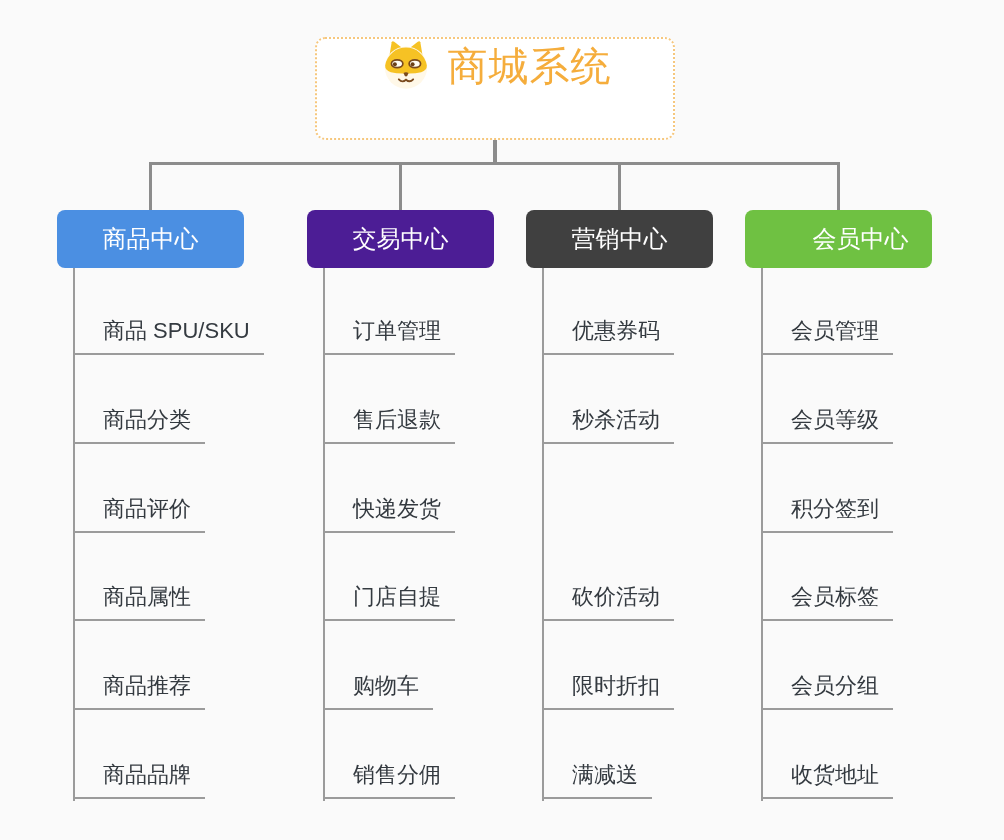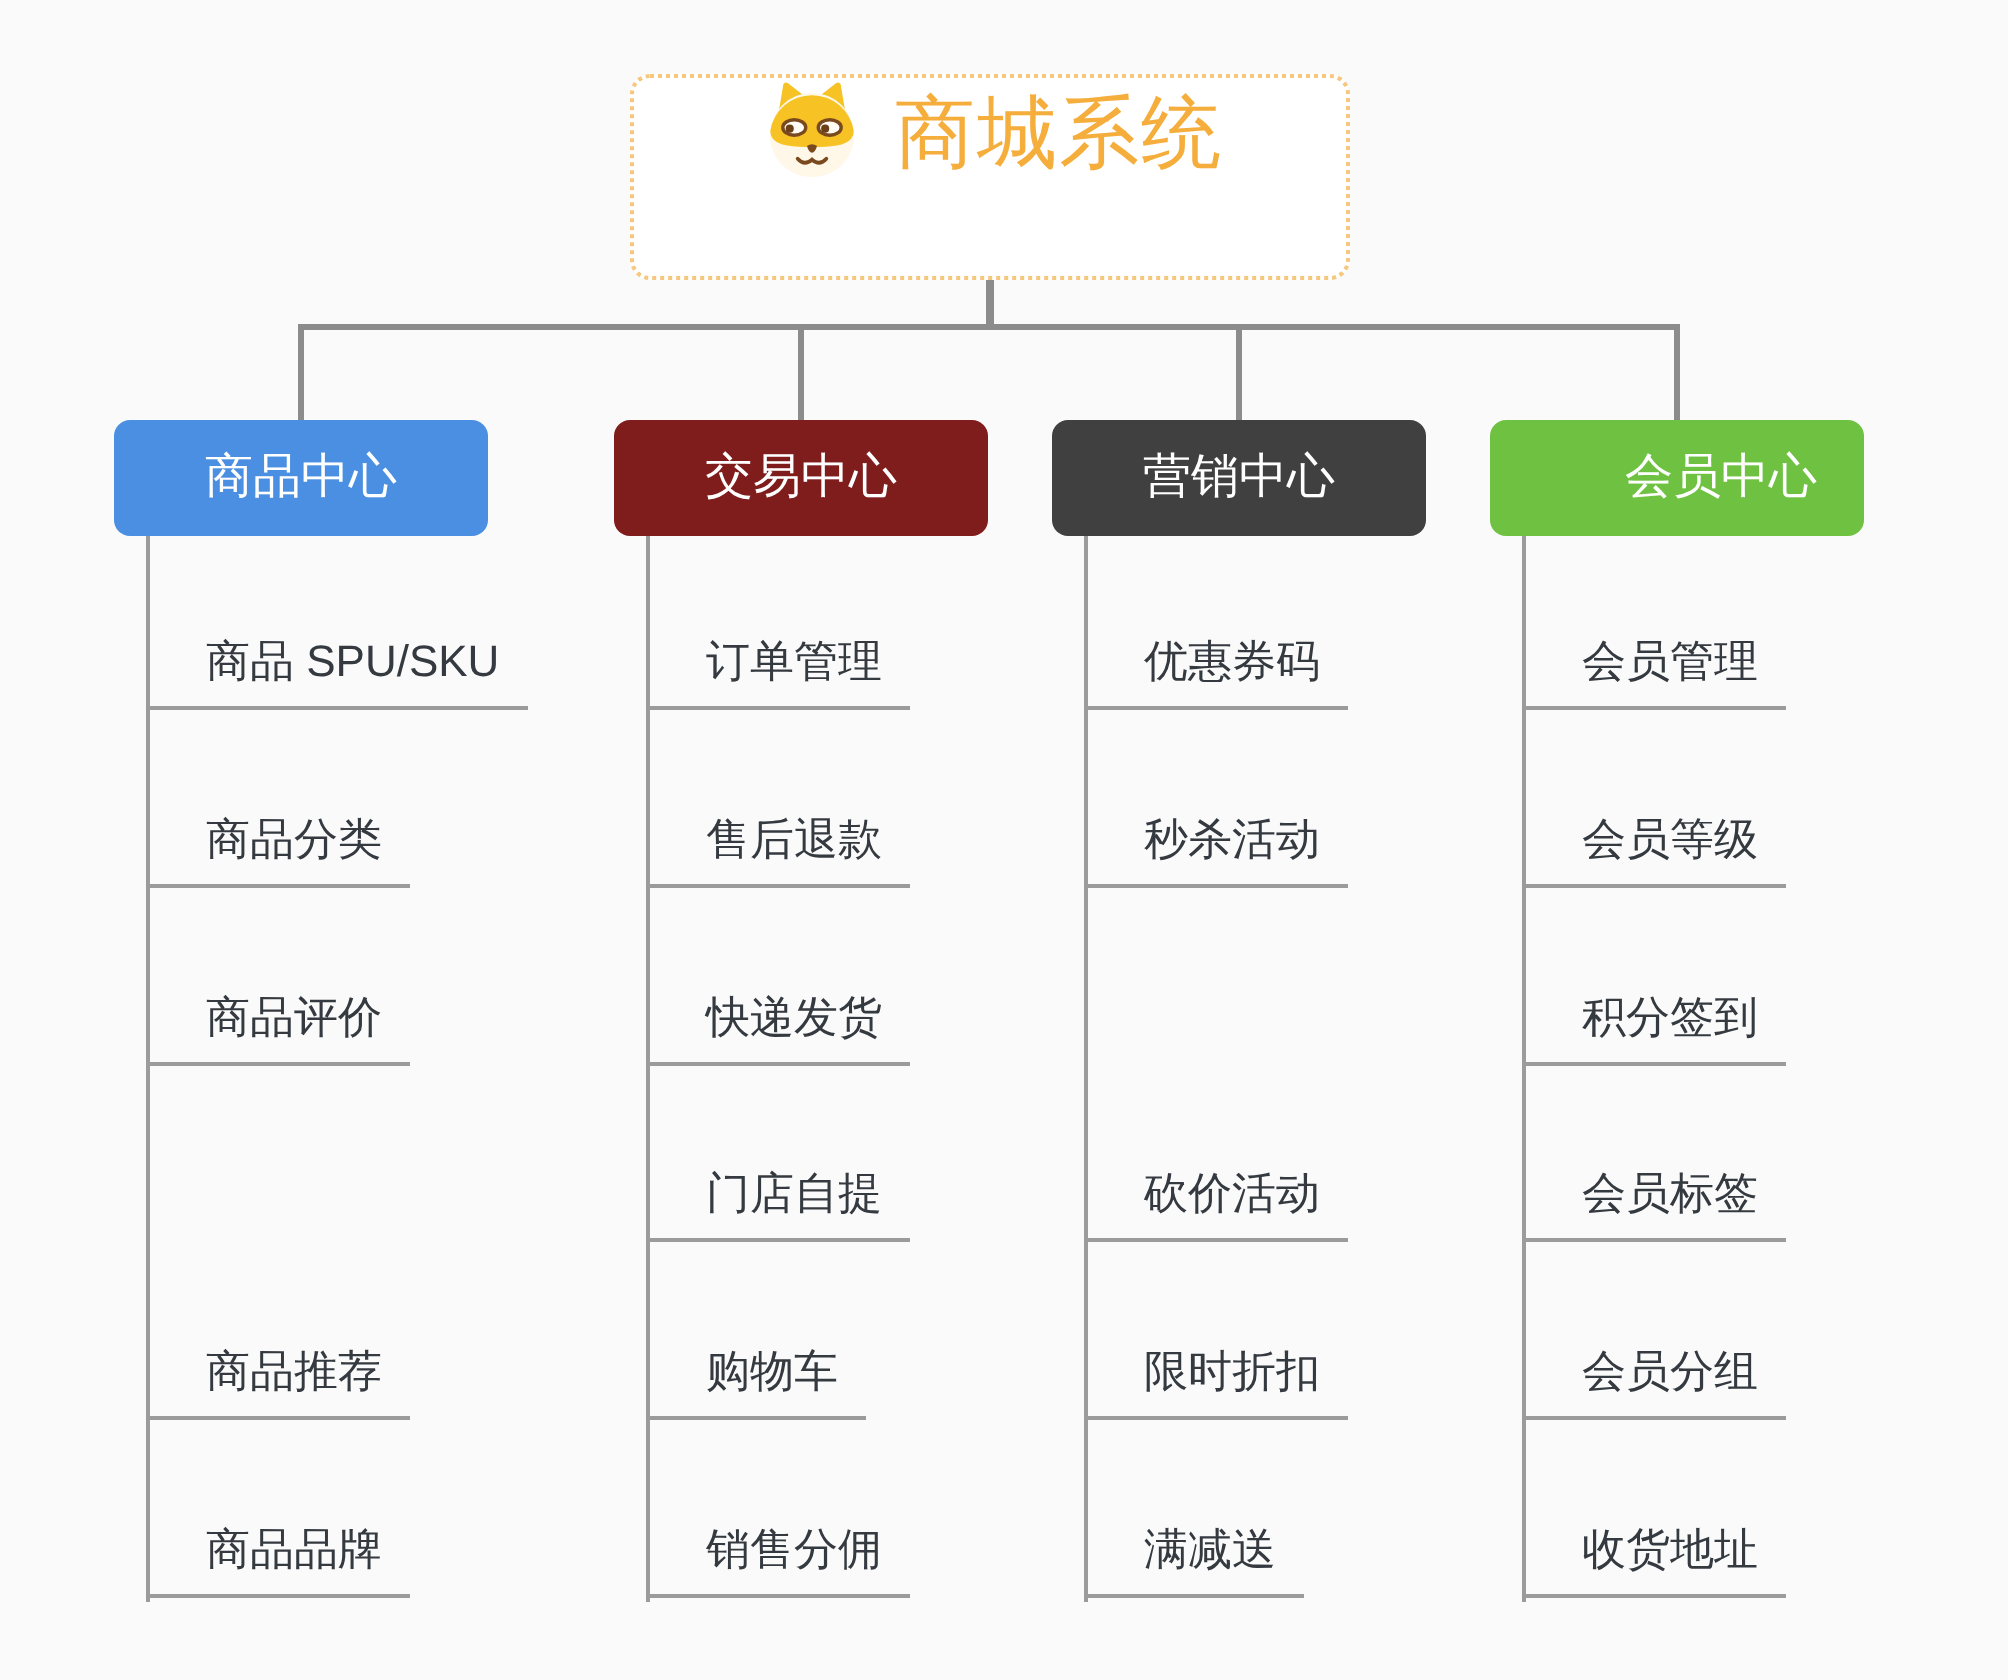--- a/index.html
+++ b/index.html
@@ -121,29 +121,30 @@
   </div>
 
   <div class="conn conn-stem"></div>
   <div class="conn conn-hbar"></div>
   <div class="conn conn-drop d0"></div>
   <div class="conn conn-drop d1"></div>
   <div class="conn conn-drop d2"></div>
   <div class="conn conn-drop d3"></div>
 
   <div class="branch-header bh0" style="background: rgb(75, 143, 226);">商品中心</div>
-  <div class="branch-header bh1" style="background: #7f1d1d;">交易中心</div>
+  <div class="branch-header bh1" style="background: #4c1d95;">交易中心</div>
   <div class="branch-header bh2" style="background: #404040;">营销中心</div>
   <div class="branch-header bh3" style="background: rgb(111, 193, 66);">会员中心</div>
 
   <div class="column c0">
     <div class="column-line"></div>
     <div class="leaf r0">商品 SPU/SKU</div>
     <div class="leaf r1">商品分类</div>
     <div class="leaf r2">商品评价</div>
+    <div class="leaf r3">商品属性</div>
     <div class="leaf r4">商品推荐</div>
     <div class="leaf r5">商品品牌</div>
   </div>
 
   <div class="column c1">
     <div class="column-line"></div>
     <div class="leaf r0">订单管理</div>
     <div class="leaf r1">售后退款</div>
     <div class="leaf r2">快递发货</div>
     <div class="leaf r3">门店自提</div>

